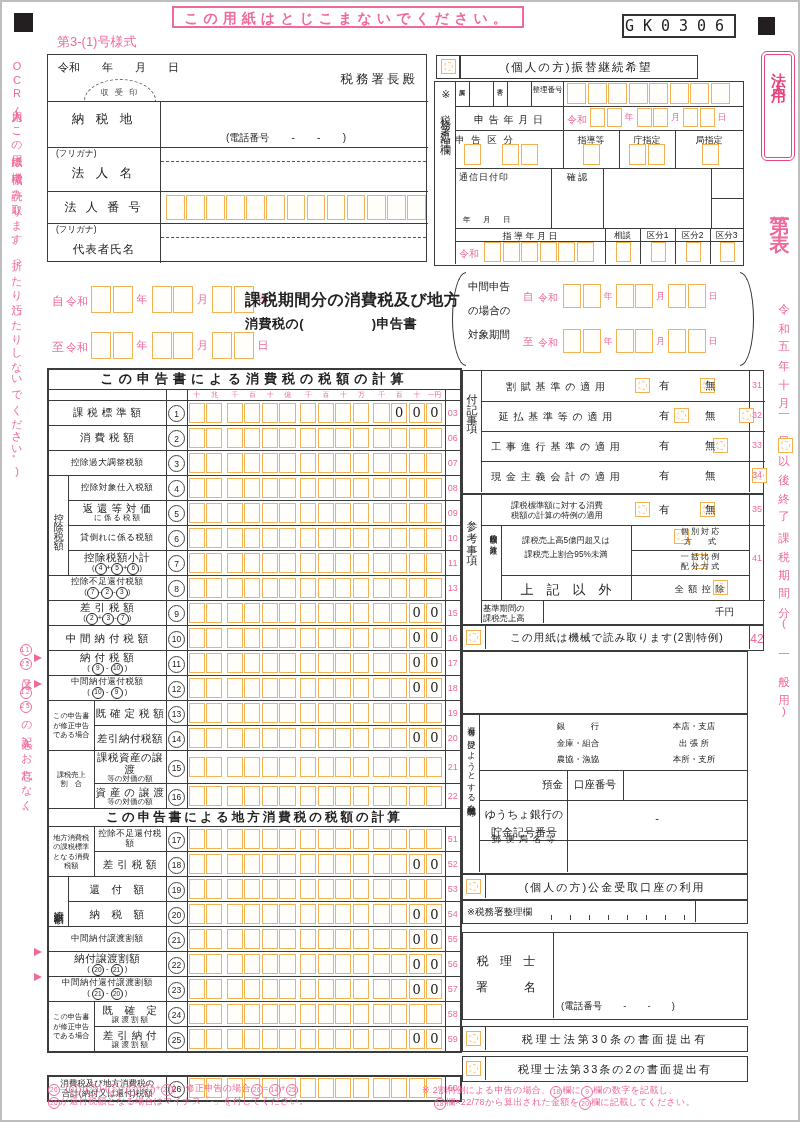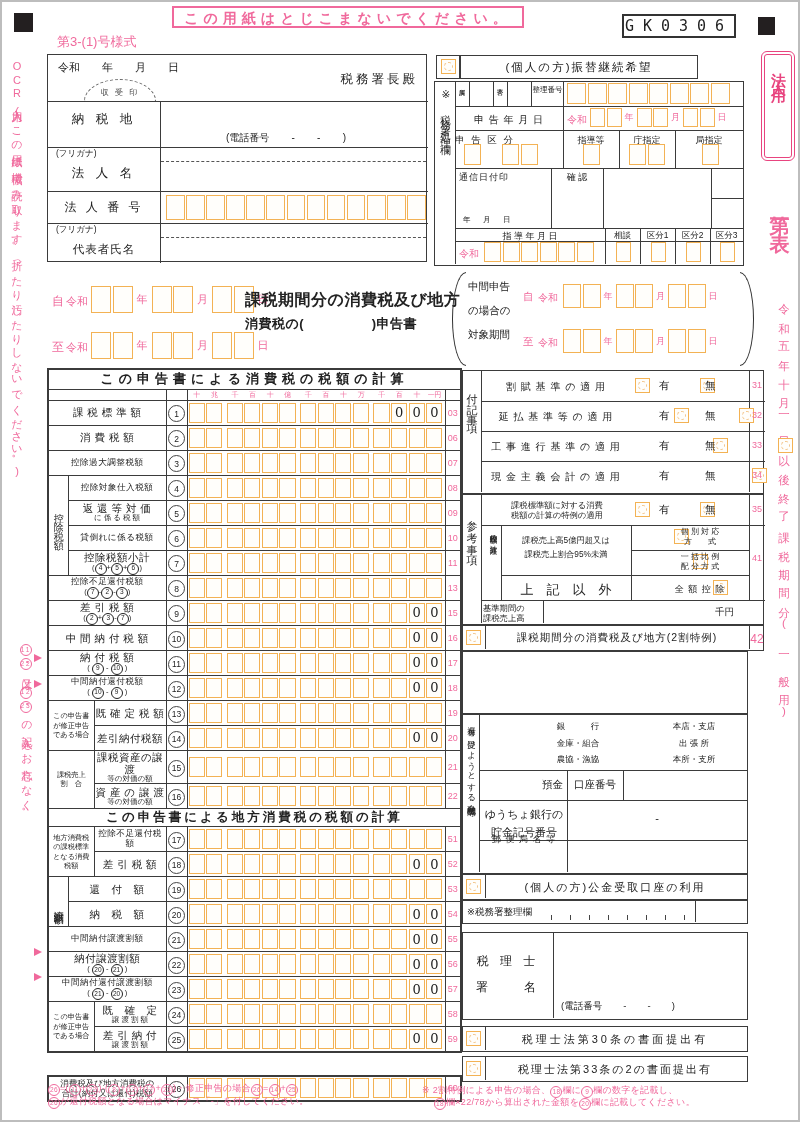--- a/index.html
+++ b/index.html
@@ -1148,21 +1148,21 @@
       </div>
       <div class="vl" style="left:80px;top:105px;height:23px"></div>
       <div class="a" style="left:80px;top:105px;width:206px;height:23px"></div>
       <div class="a" style="left:252px;top:111px;font-size:9.5px">千円</div>
     </div>
 
     <div class="a cellb" style="left:0;top:257px;width:302px;height:26px">
       <div class="vl" style="left:22px;top:0;height:23px"></div>
       <div class="vl" style="left:286px;top:0;height:23px"></div>
       <span class="radio a" style="left:3px;top:4px"></span>
-      <div class="a" style="left:22px;top:5px;width:264px;font-size:10.5px;letter-spacing:1px;text-align:center">課税期間分の消費税及び地方(2割特例)</div>
+      <div class="a" style="left:22px;top:5px;width:264px;font-size:10.5px;letter-spacing:1px;text-align:center">この用紙は機械で読み取ります(2割特例)</div>
       <div class="a pink" style="left:287px;top:6px;width:14px;text-align:center;font-size:12px">42</div>
     </div>
 
     <div class="a cellb" style="left:0;top:283px;width:286px;height:63px"></div>
 
     <div class="a cellb" style="left:0;top:346px;width:286px;height:160px">
       <div class="a vtext" style="left:1px;top:5px;width:14px;height:148px;font-size:8.5px;letter-spacing:1px">還付を受けようとする金融機関等</div>
       <div class="vl" style="left:16px;top:0;height:157px"></div>
       <div class="hl2" style="left:16px;top:55px;width:268px"></div>
       <div class="a" style="left:70px;top:3px;width:90px;font-size:8.5px;line-height:1.95;text-align:center">

